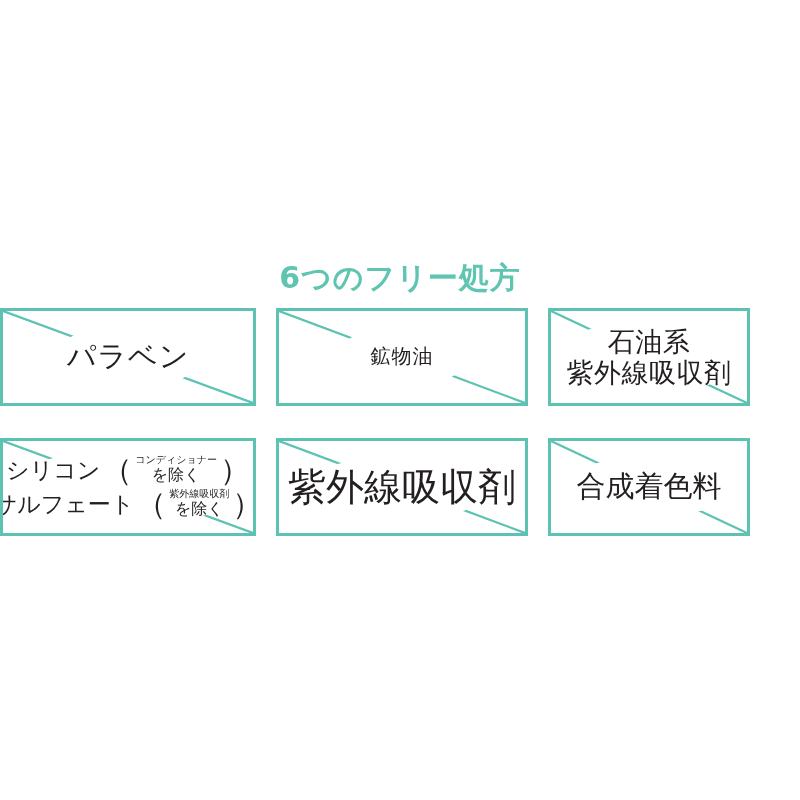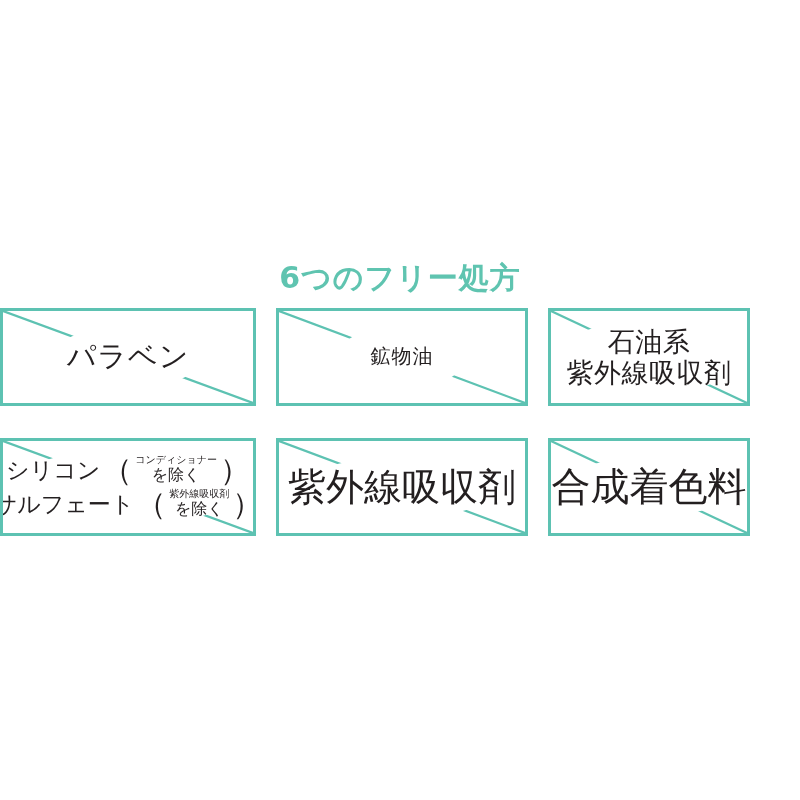--- a/index.html
+++ b/index.html
@@ -105,21 +105,21 @@
     display: block;
     line-height: 1.16;
   }
 
   
   .t-paraben  .line1 { font-size: 29px; letter-spacing: 1px; }
   .t-mineral  .line1 { font-size: 20px; letter-spacing: 1px; }
   .t-petro    .line1,
   .t-petro    .line2 { font-size: 27px; letter-spacing: 0.5px; }
   .t-uv       .line1 { font-size: 38px; letter-spacing: 0px; }
-  .t-color    .line1 { font-size: 39px; letter-spacing: 0px; }
+  .t-color    .line1 { font-size: 29px; letter-spacing: 0px; }
 
   
   .t-silicone .line1,
   .t-silicone .line2 {
     font-size: 23px;
     letter-spacing: 0px;
     display: flex;
     align-items: center;
     justify-content: center;
   }

